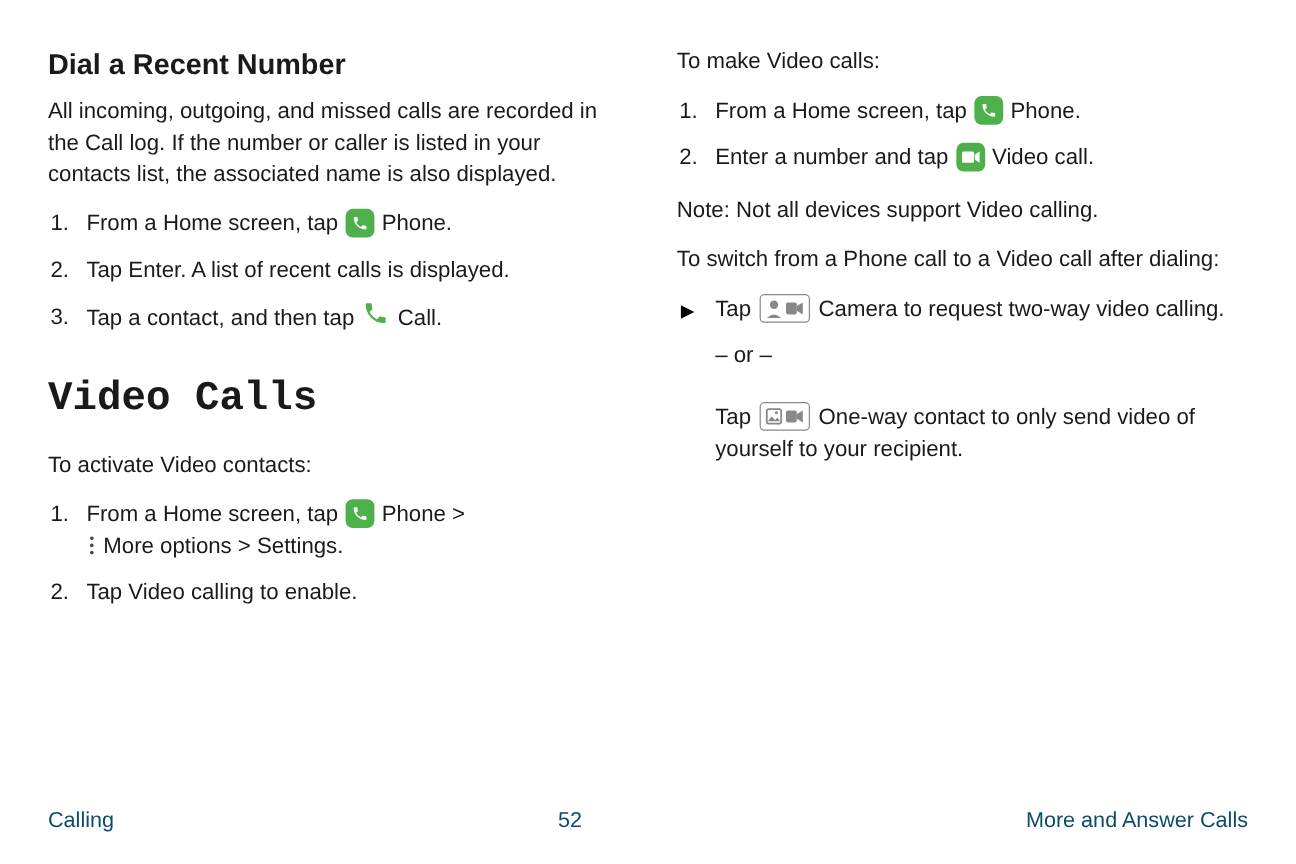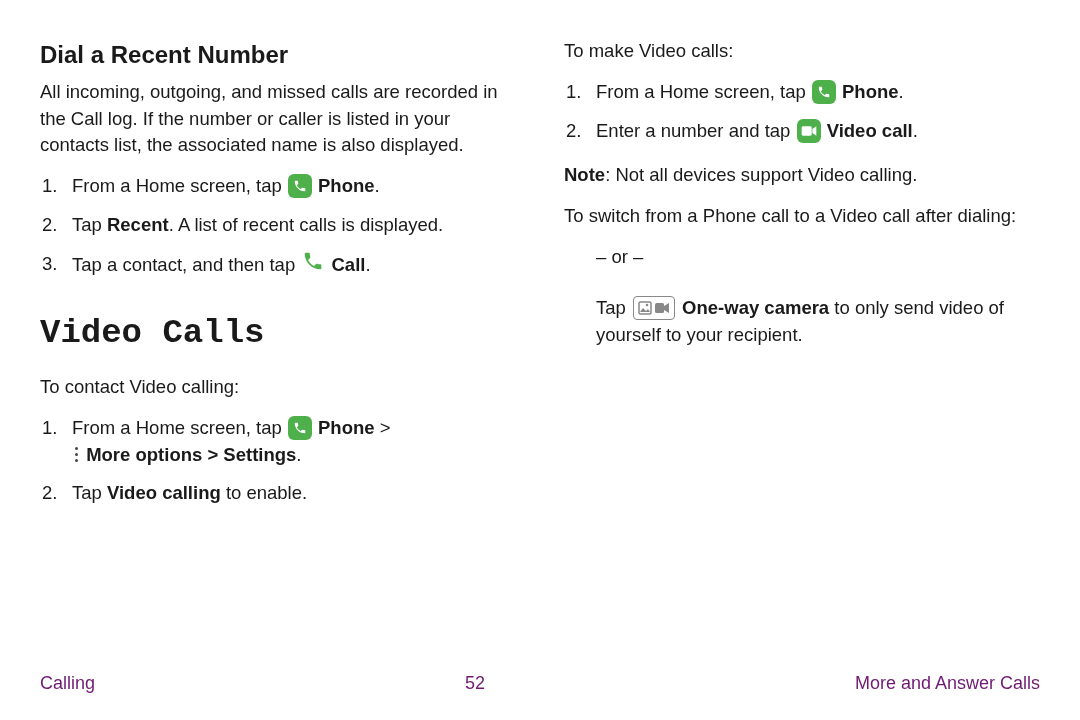--- a/index.html
+++ b/index.html
@@ -108,23 +108,23 @@
     margin: 0 2px;
   }
   .footer {
     position: absolute;
     bottom: 26px;
     left: 40px;
     right: 40px;
     display: flex;
     justify-content: space-between;
     font-size: 18px;
-    color: #701a75;
-  }
-  b { font-weight: 700; }
+    color: #0c4a6e;
+  }
+  b { font-weight: 400; }
   .indent-sub { padding-left: 32px; }
   .or-line { padding-left: 32px; margin-bottom:24px; }
 </style>
 </head>
 <body>
 
 <div class="columns">
 
   <div class="col">
     <h2 class="subhead">Dial a Recent Number</h2>
@@ -134,35 +134,35 @@
       <li>
         <span>From a Home screen, tap </span>
         <span class="icon-pill pill-green">
           <svg width="14" height="14" viewBox="0 0 24 24">
               <path fill="#fff" d="M6.6 10.8c1.4 2.8 3.8 5.1 6.6 6.6l2.2-2.2c.3-.3.7-.4 1-.2 1.2.4 2.4.6 3.7.6.6 0 1 .4 1 1V20c0 .6-.4 1-1 1C10.6 21 3 13.4 3 4c0-.6.4-1 1-1h3.5c.6 0 1 .4 1 1 0 1.2.2 2.5.6 3.7.1.4 0 .8-.3 1L6.6 10.8z"></path>
             </svg>
         </span>
         <b>Phone</b><span>.</span>
       </li>
       <li>
-        <span>Tap </span><b>Recent</b><span>. A list of recent calls is displayed.</span>
+        <span>Tap </span><b>Enter</b><span>. A list of recent calls is displayed.</span>
       </li>
       <li>
         <span>Tap a contact, and then tap </span>
         <span class="icon-call">
           <svg width="22" height="22" viewBox="0 0 24 24">
               <path fill="#4eb04a" d="M6.6 10.8c1.4 2.8 3.8 5.1 6.6 6.6l2.2-2.2c.3-.3.7-.4 1-.2 1.2.4 2.4.6 3.7.6.6 0 1 .4 1 1V20c0 .6-.4 1-1 1C10.6 21 3 13.4 3 4c0-.6.4-1 1-1h3.5c.6 0 1 .4 1 1 0 1.2.2 2.5.6 3.7.1.4 0 .8-.3 1L6.6 10.8z"></path>
             </svg>
         </span>
         <b>Call</b><span>.</span>
       </li>
     </ol>
 
     <h1 class="bighead">Video Calls</h1>
-    <p>To contact Video calling:</p>
+    <p>To activate Video contacts:</p>
 
     <ol>
       <li>
         <span>From a Home screen, tap </span>
         <span class="icon-pill pill-green">
           <svg width="14" height="14" viewBox="0 0 24 24">
               <path fill="#fff" d="M6.6 10.8c1.4 2.8 3.8 5.1 6.6 6.6l2.2-2.2c.3-.3.7-.4 1-.2 1.2.4 2.4.6 3.7.6.6 0 1 .4 1 1V20c0 .6-.4 1-1 1C10.6 21 3 13.4 3 4c0-.6.4-1 1-1h3.5c.6 0 1 .4 1 1 0 1.2.2 2.5.6 3.7.1.4 0 .8-.3 1L6.6 10.8z"></path>
             </svg>
         </span>
         <b>Phone</b><span> &gt; </span><br>
@@ -203,33 +203,52 @@
         <b>Video call</b><span>.</span>
       </li>
     </ol>
 
     <p>
       <b>Note</b><span>: Not all devices support Video calling.</span><br>
     </p>
 
     <p>To switch from a Phone call to a Video call after dialing:</p>
 
+    <ul class="bullet-list">
+      <li>
+        <span class="triangle">
+          <svg width="14" height="14" viewBox="0 0 10 10">
+              <path d="M1 1 L9 5 L1 9 Z" fill="#000"></path>
+            </svg>
+        </span>
+        <span>Tap </span>
+        <span class="camera-box">
+          <svg width="36" height="18" viewBox="0 0 36 18">
+            <circle cx="9" cy="6" r="3.5" fill="#888"></circle>
+            <path d="M3 17 Q9 11 15 17 Z" fill="#888"></path>
+            <rect x="19" y="4" width="9" height="10" rx="1.5" fill="#888"></rect>
+            <path d="M28 7 l5 -3 v10 l-5 -3 z" fill="#888"></path>
+          </svg>
+        </span>
+        <b>Camera</b><span> to request two-way video calling.</span>
+      </li>
+    </ul>
     <p class="or-line">– or –</p>
     <p class="indent-sub">
       <span>Tap </span>
       <span class="camera-box">
         <svg width="36" height="18" viewBox="0 0 36 18">
           <rect x="3" y="3" width="12" height="12" rx="1.5" fill="none" stroke="#888" stroke-width="1.5"></rect>
           <path d="M4 13 L7 9 L10 12 L12 10 L14 13 Z" fill="#888"></path>
           <circle cx="11" cy="6" r="1.3" fill="#888"></circle>
           <rect x="19" y="4" width="9" height="10" rx="1.5" fill="#888"></rect>
           <path d="M28 7 l5 -3 v10 l-5 -3 z" fill="#888"></path>
         </svg>
       </span>
-      <b>One-way camera</b><span> to only send video of yourself to your recipient.</span>
+      <b>One-way contact</b><span> to only send video of yourself to your recipient.</span>
     </p>
   </div>
 </div>
 
 <div class="footer">
   <span>Calling</span>
   <span>52</span>
   <span>More and Answer Calls</span>
 </div>
 

